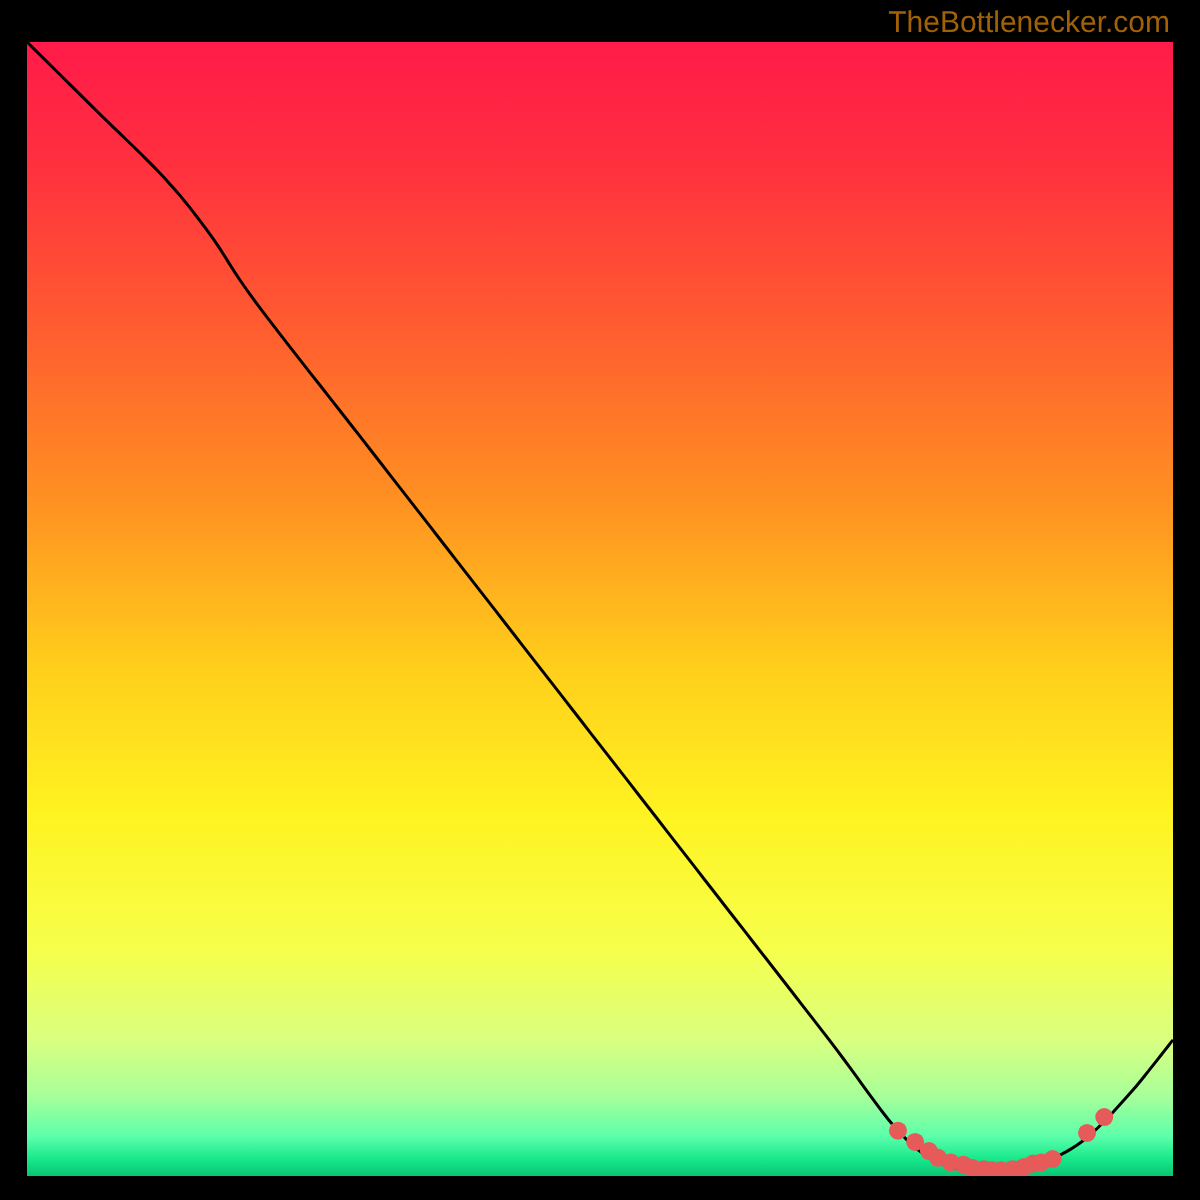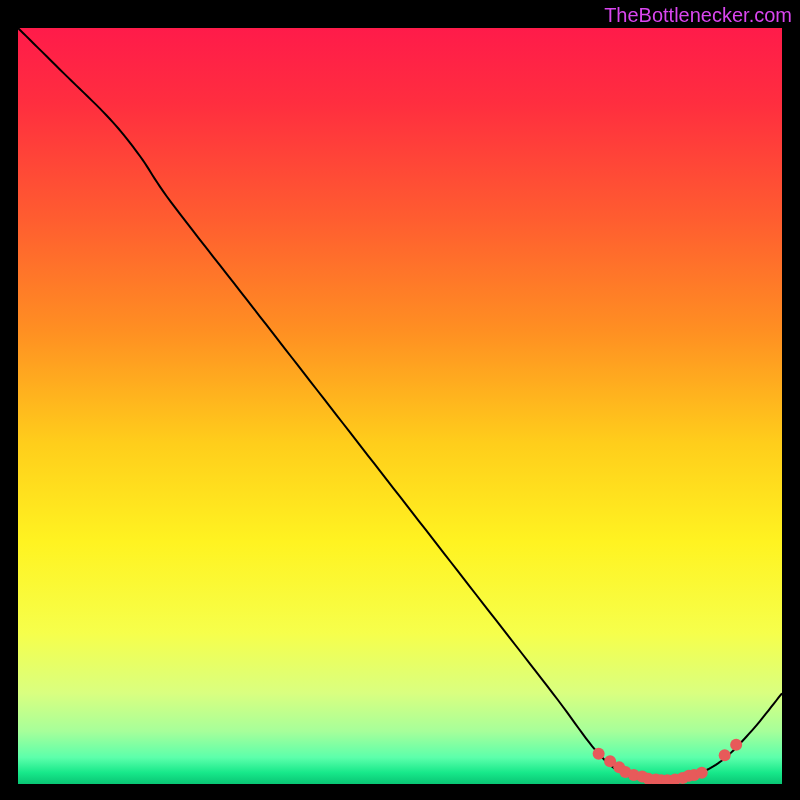--- a/index.html
+++ b/index.html
@@ -6,24 +6,24 @@
   html, body { width: 800px; height: 800px; overflow: hidden; background: #000; }
   .frame {
     position: relative;
     width: 800px;
     height: 800px;
     background: #000;
   }
   .attribution {
     position: absolute;
     top: 4px;
-    right: 8px;
+    right: 20px;
     font-family: Arial, Helvetica, sans-serif;
     font-size: 20px;
-    color: #d946ef;
+    color: #a16207;
     letter-spacing: 0px;
     font-weight: 500;
   }
   .plot-area {
     position: absolute;
     left: 18px;
     top: 28px;
     width: 764px;
     height: 756px;
   }

